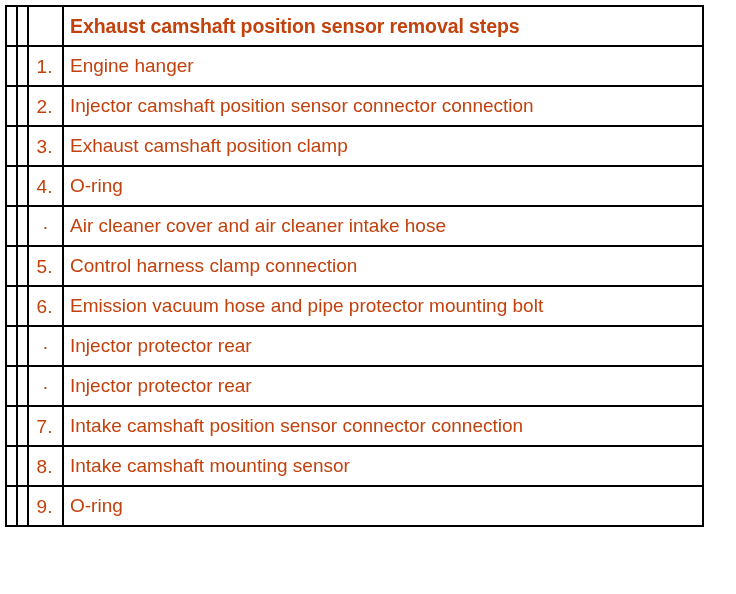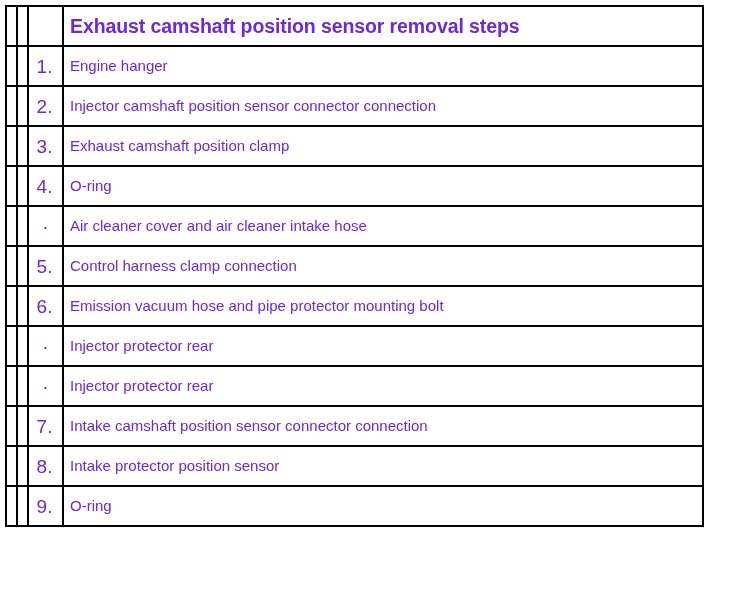--- a/index.html
+++ b/index.html
@@ -33,21 +33,21 @@
 
   .steps-table,
   .steps-table td {
     border: 2px solid #000000;
   }
 
   .steps-table td {
     height: 38px;
     padding: 0;
     vertical-align: middle;
-    color: #6d28d9;
+    color: #c2410c;
     background: #ffffff;
   }
 
   
   col.c-spacer-a { width: 11px; }
   col.c-spacer-b { width: 11px; }
   col.c-num      { width: 35px; }
   col.c-text     { width: 640px; }
 
   td.cell-spacer {
@@ -58,21 +58,21 @@
     text-align: center;
     font-size: 19px;
     line-height: 19px;
     letter-spacing: 0px;
     padding-right: 2px;
     white-space: nowrap;
   }
 
   td.cell-text {
     text-align: left;
-    font-size: 15px;
+    font-size: 19px;
     line-height: 20px;
     padding-left: 6px;
     white-space: nowrap;
     overflow: hidden;
   }
 
   tr.section-header td.cell-text {
     font-weight: bold;
     font-size: 19.5px;
     letter-spacing: -0.1px;
@@ -163,21 +163,21 @@
         <tr>
           <td class="cell-spacer"></td>
           <td class="cell-spacer"></td>
           <td class="cell-num">7.</td>
           <td class="cell-text">Intake camshaft position sensor connector connection</td>
         </tr>
         <tr>
           <td class="cell-spacer"></td>
           <td class="cell-spacer"></td>
           <td class="cell-num">8.</td>
-          <td class="cell-text">Intake protector position sensor</td>
+          <td class="cell-text">Intake camshaft mounting sensor</td>
         </tr>
         <tr>
           <td class="cell-spacer"></td>
           <td class="cell-spacer"></td>
           <td class="cell-num">9.</td>
           <td class="cell-text">O-ring</td>
         </tr>
       </tbody>
   </table>
 </div>

